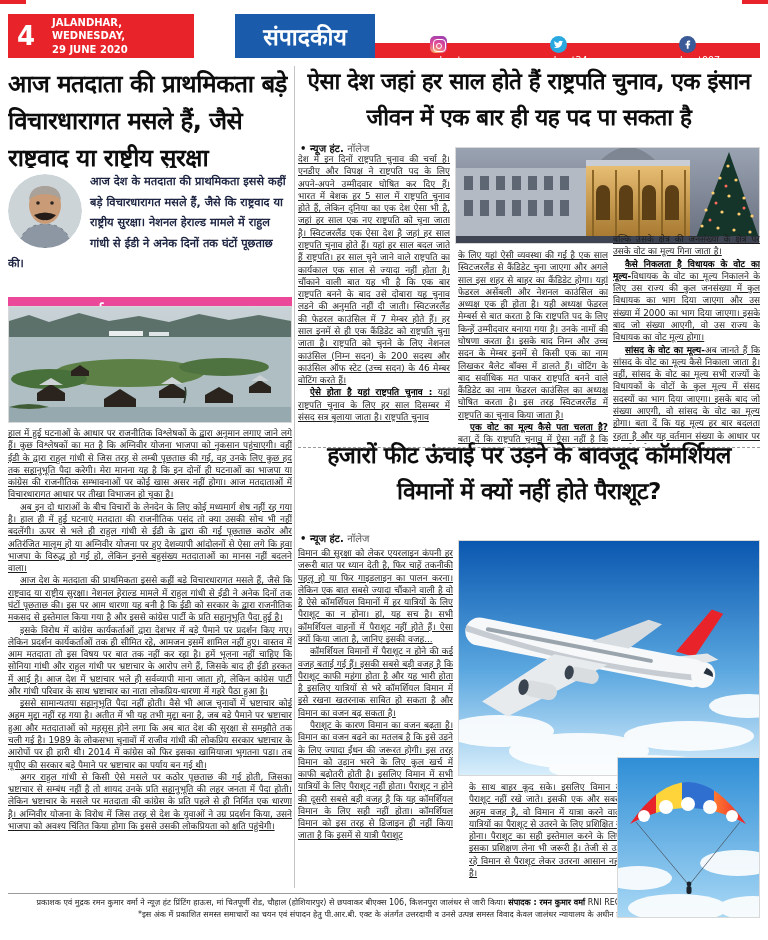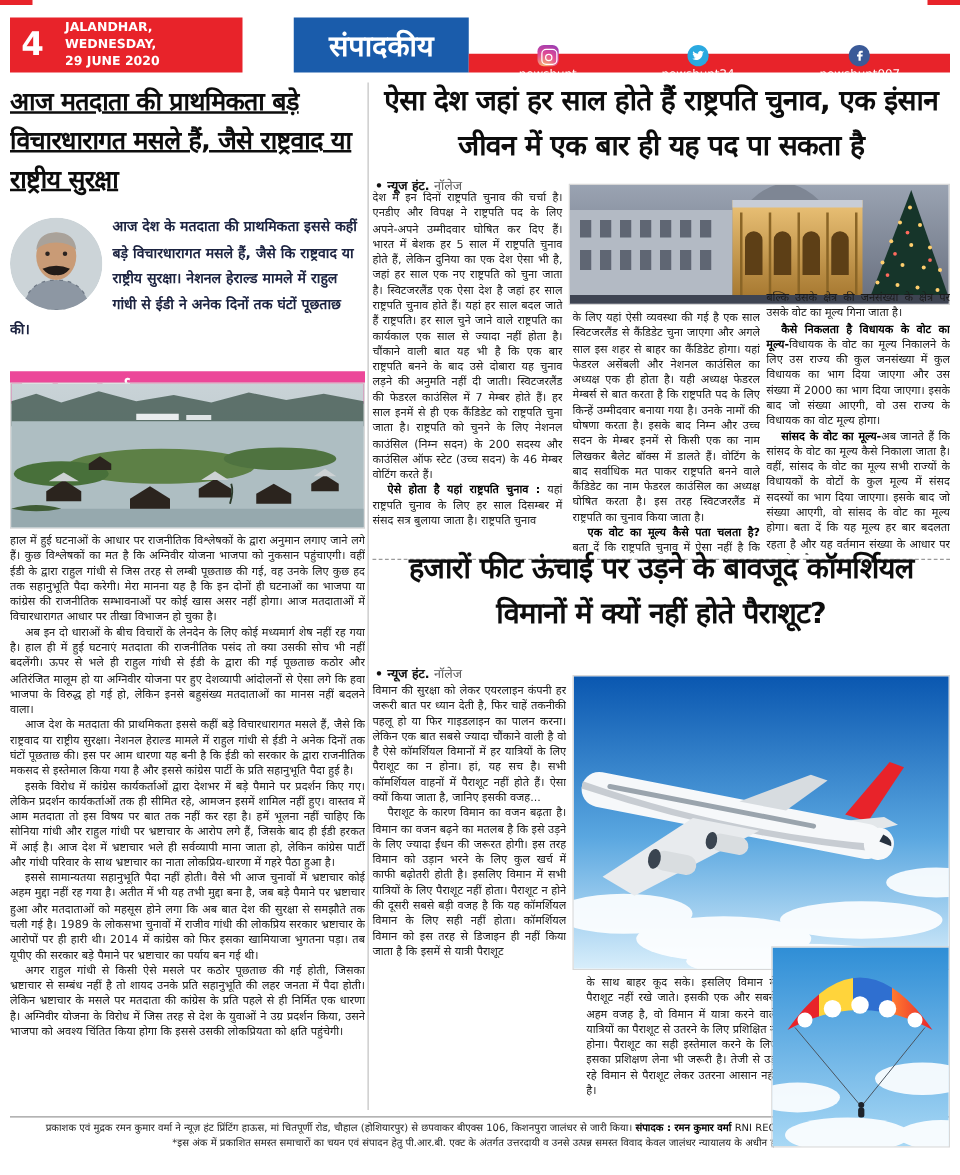--- a/index.html
+++ b/index.html
@@ -31,29 +31,29 @@
              border:1.5px solid #fff; border-radius:4px; }
   .ig-icon::after { content:""; position:absolute; left:6.5px; top:6.5px; width:4px; height:4px;
              border:1.5px solid #fff; border-radius:50%; }
   .round-icon { width:17px; height:17px; border-radius:50%; display:flex; align-items:center; justify-content:center; }
   .tw { background:#2aa9e0; } .fb { background:#3a5a98; }
 
   
   .clip { overflow:hidden; }
   .abs { position:absolute; }
   .headline { font-weight:bold; color:#0d0d0d; }
-  .body-col { font-size:8.9px; line-height:1.38; text-align:justify; color:#1c1c1c; }
+  .body-col { font-size:8.9px; line-height:1.38; text-align:justify; color:#1c1c1c;text-decoration:underline; }
   .body-col p { text-indent:12px; }
   .body-col p.noindent { text-indent:0; }
   .lead-in { font-weight:bold; color:#000; }
   .byline { font-size:10px; font-weight:bold; color:#111; }
   .byline .soft { color:#555; font-weight:normal; }
 
   
-  #left-headline { left:8px; top:66px; width:284px; height:102px; font-size:20px; line-height:1.55; letter-spacing:-0.5px;text-decoration:underline; }
+  #left-headline { left:8px; top:66px; width:284px; height:102px; font-size:24px; line-height:1.55; letter-spacing:-0.5px; }
   #left-intro { left:8px; top:170px; width:284px; height:104px; }
   #author-photo { float:left; width:74px; height:74px; border-radius:50%; overflow:hidden; margin:4px 8px 0 0; }
   #left-intro .intro-text { font-size:11.3px; font-weight:bold; color:#1c2340; line-height:1.55; text-align:justify; }
   #editor-bar { left:8px; top:277px; width:284px; height:26px; background:#ec4899; color:#fff;
                 display:flex; align-items:baseline; padding:3px 10px 0;margin-top:20px; }
   #editor-bar .name { font-size:15px; font-weight:bold; }
   #editor-bar .role { font-size:8.5px; margin-left:8px; }
   #flood-photo { left:8px; top:306px; width:284px; height:117px; }
   #left-body { left:8px; top:427px; width:284px; height:437px; }
 
@@ -293,20 +293,21 @@
   <div id="bot-headline" class="abs headline clip">हजारों फीट ऊंचाई पर उड़ने के बावजूद कॉमर्शियल विमानों में क्यों नहीं होते पैराशूट?</div>
 
   <div id="bot-byline" class="abs byline">
     <span>•</span>
     <span>न्यूज हंट.</span>
     <span class="soft">नॉलेज</span>
   </div>
 
   <div id="ba-col1" class="abs body-col clip">
     <p class="noindent">विमान की सुरक्षा को लेकर एयरलाइन कंपनी हर जरूरी बात पर ध्यान देती है, फिर चाहें तकनीकी पहलू हो या फिर गाइडलाइन का पालन करना। लेकिन एक बात सबसे ज्यादा चौंकाने वाली है वो है ऐसे कॉमर्शियल विमानों में हर यात्रियों के लिए पैराशूट का न होना। हां, यह सच है। सभी कॉमर्शियल वाहनों में पैराशूट नहीं होते हैं। ऐसा क्यों किया जाता है, जानिए इसकी वजह...</p>
+    <p>कॉमर्शियल विमानों में पैराशूट न होने की कई वजह बताई गई हैं। इसकी सबसे बड़ी वजह है कि पैराशूट काफी महंगा होता है और यह भारी होता है इसलिए यात्रियों से भरे कॉमर्शियल विमान में इसे रखना खतरनाक साबित हो सकता है और विमान का वजन बढ़ सकता है।</p>
     <p>पैराशूट के कारण विमान का वजन बढ़ता है। विमान का वजन बढ़ने का मतलब है कि इसे उड़ने के लिए ज्यादा ईंधन की जरूरत होगी। इस तरह विमान को उड़ान भरने के लिए कुल खर्च में काफी बढ़ोतरी होती है। इसलिए विमान में सभी यात्रियों के लिए पैराशूट नहीं होता। पैराशूट न होने की दूसरी सबसे बड़ी वजह है कि यह कॉमर्शियल विमान के लिए सही नहीं होता। कॉमर्शियल विमान को इस तरह से डिजाइन ही नहीं किया जाता है कि इसमें से यात्री पैराशूट</p>
   </div>
 
   <div id="airplane-photo" class="abs photo-frame">
     <svg width="300" height="234" viewBox="0 0 300 234" preserveAspectRatio="none">
       <defs>
           <linearGradient id="asky" x1="0" y1="0" x2="0" y2="1">
         <stop offset="0" stop-color="#0a57b0"></stop>
             <stop offset="0.55" stop-color="#5aa7e0"></stop>
             <stop offset="1" stop-color="#d8eefb"></stop>

